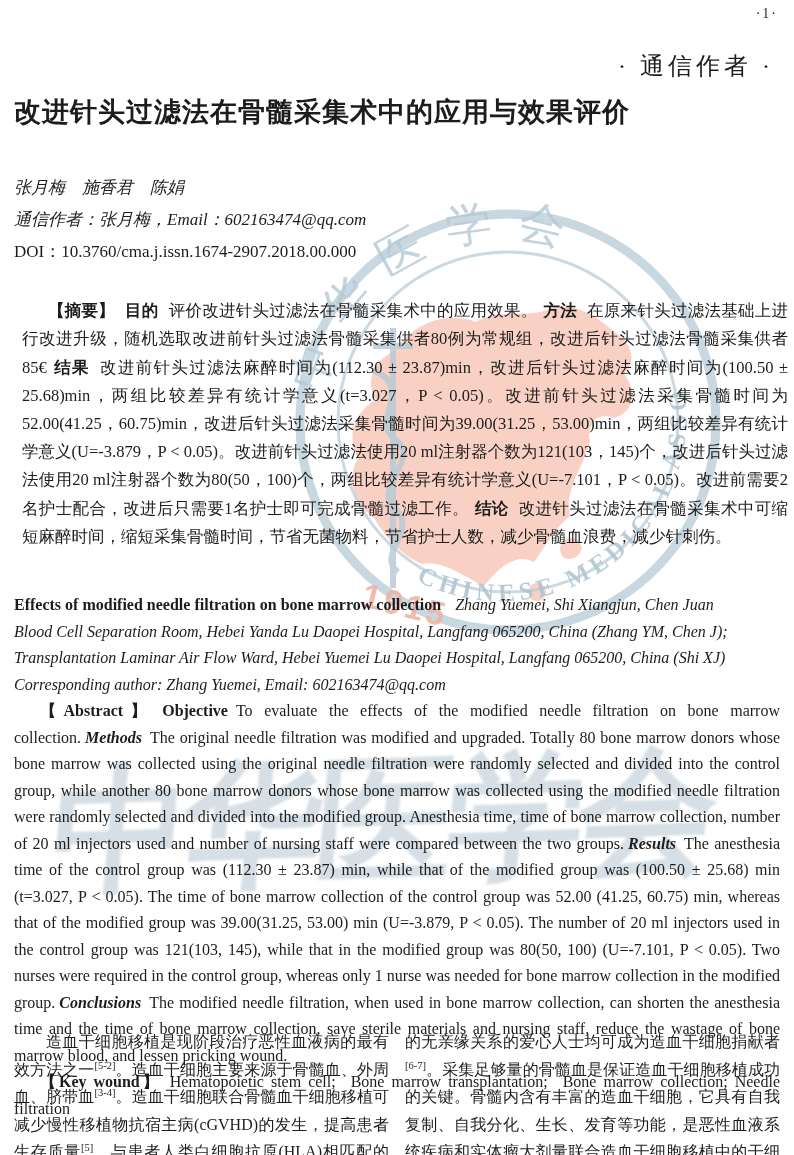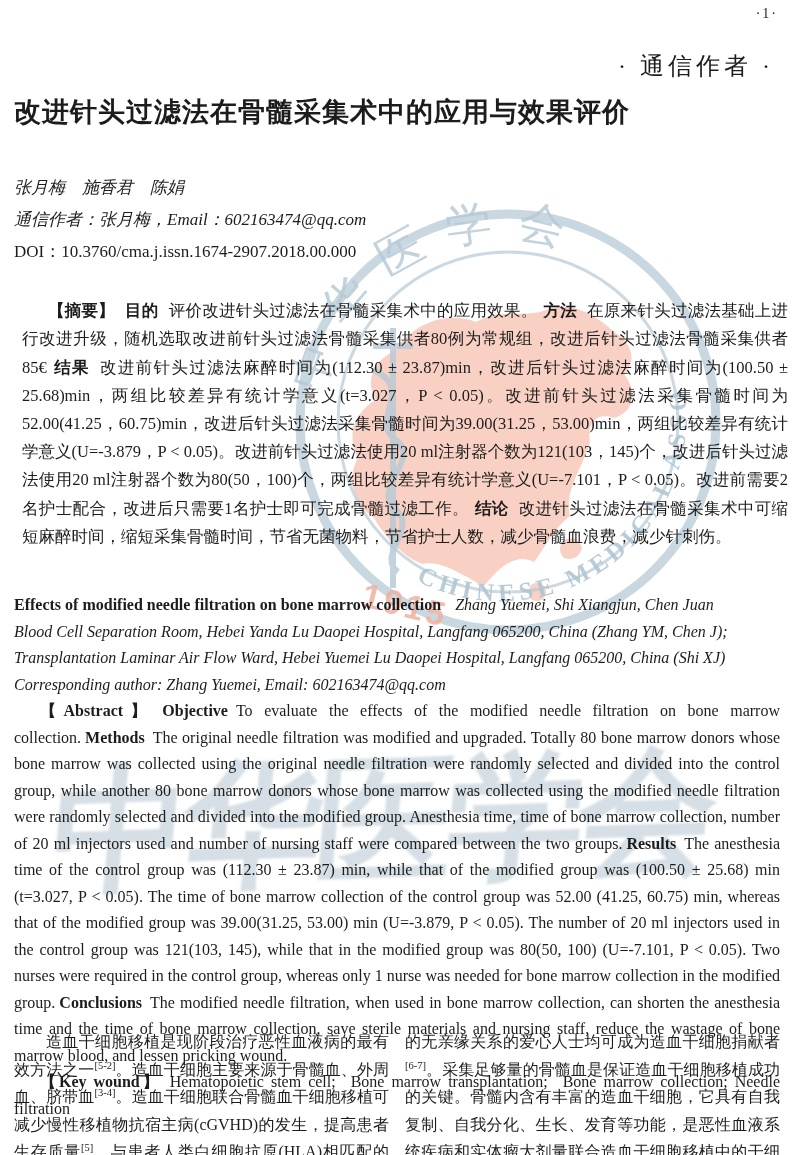--- a/index.html
+++ b/index.html
@@ -52,21 +52,21 @@
   .english {
     position:absolute; left:14px; top:592px; width:766px;
     font-size:16px; line-height:26.5px; text-align:justify;
   }
   .english p { margin:0; }
   .en-title { font-weight:bold; }
   .en-authors { font-style:italic; margin-left:14px; }
   .en-affil { font-style:italic; }
   .en-abs, .en-kw { text-indent:26px; }
   .en-lbl { font-weight:bold; margin-right:8px; }
-  .en-lbl-mid { font-weight:bold; margin-left:4px; margin-right:8px; }
+  .en-lbl-mid { font-weight:bold; margin-left:4px; margin-right:8px;font-style:italic; }
   
   .body-cols {
     position:absolute; left:14px; top:1028px; width:766px;
     display:flex; gap:16px;
   }
   .body-col {
     width:375px; font-size:16px; line-height:27.5px; text-align:justify;
   }
   .body-col p { margin:0; }
   .indent2 { text-indent:2em; }

